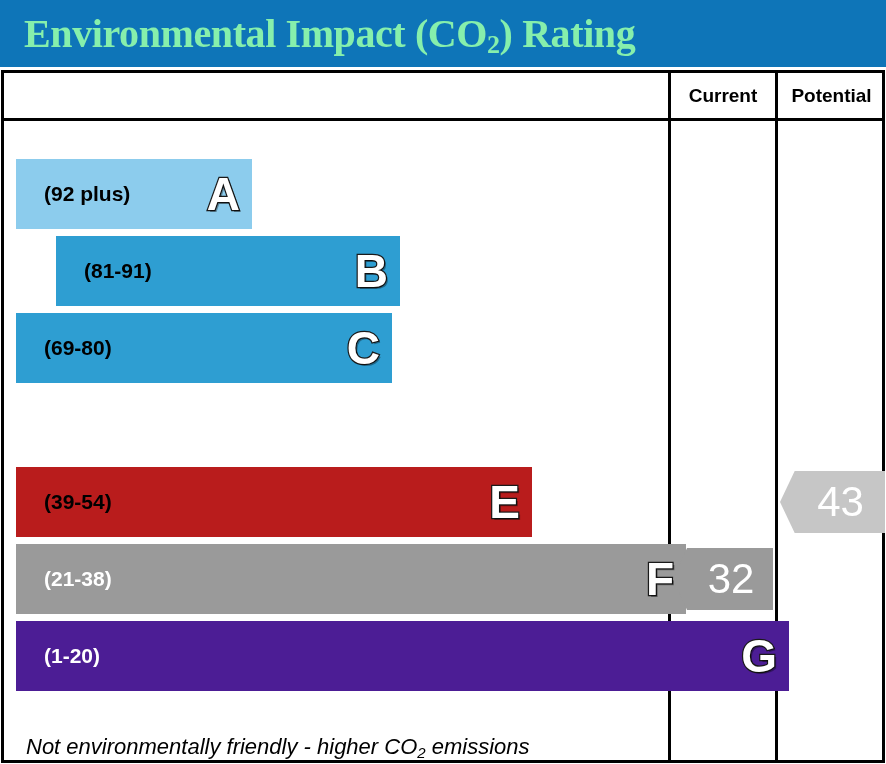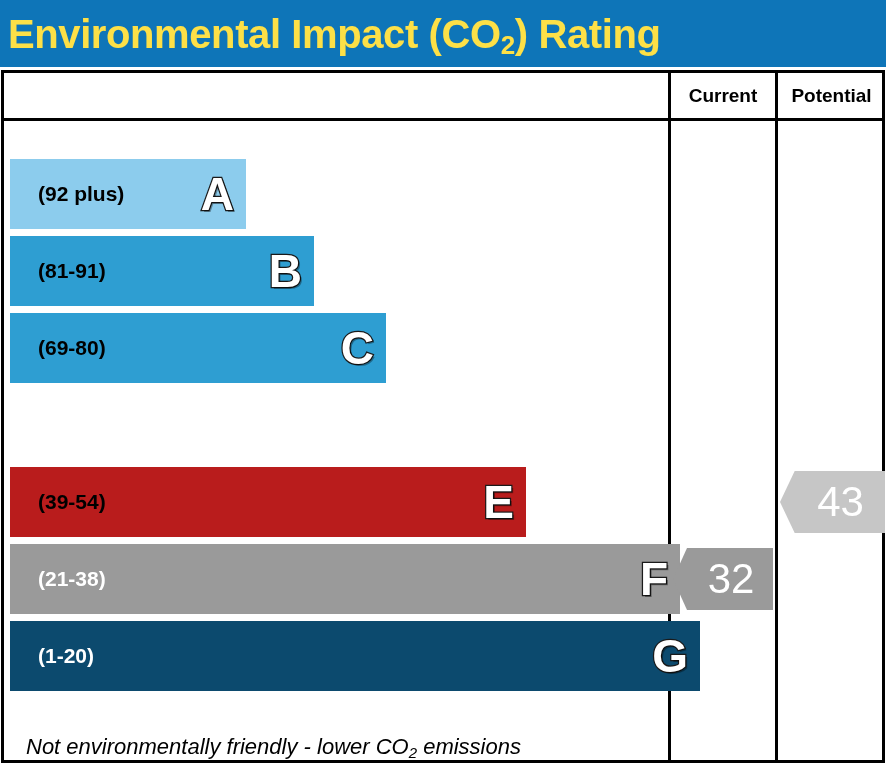--- a/index.html
+++ b/index.html
@@ -18,28 +18,29 @@
 
   
   .title-bar {
     position: absolute;
     left: 0; top: 0;
     width: 886px; height: 67px;
     background: #0e75b8;
   }
   .title-text {
     position: absolute;
-    left: 8px; top: 50%;
+    left: 24px; top: 50%;
     transform: translateY(-50%);
-    color: #fde047;
+    color: #86efac;
     font-size: 40px;
     font-weight: bold;
     letter-spacing: -0.4px;
     white-space: nowrap;
     line-height: 1;
+    font-family: Liberation Serif, serif;
   }
   .title-text .sub {
     font-size: 26px;
     vertical-align: baseline;
     position: relative;
     top: 6px;
   }
 
   
   .table-frame {
@@ -103,21 +104,21 @@
   .caption.bottom { bottom: 3px; }
 
   
   .bars {
     position: absolute;
     left: 0; top: 41px;
     width: 664px; height: 563px;
   }
   .band {
     position: absolute;
-    left: 6px;
+    left: 12px;
     height: 70px;
     display: flex;
     align-items: center;
     padding-left: 6px;
   }
   .band .range {
     position: absolute;
     left: 28px;
     font-size: 21px;
     font-weight: bold;
@@ -182,44 +183,44 @@
     <div class="hdr-cell potential">Potential</div>
 
     <div class="chart-area">
 
 
       <div class="bars" id="bars-container">
           <div class="band" style="top: 0px; width: 236px; background: rgb(140, 204, 237);">
             <span class="range" style="color: rgb(0, 0, 0);">(92 plus)</span>
             <span class="letter">A</span>
           </div>
-          <div class="band" style="top: 77px; width: 304px; background: rgb(46, 158, 210);">
+          <div class="band" style="top: 77px; width: 344px; background: rgb(46, 158, 210); margin-left: 40px;">
             <span class="range" style="color: rgb(0, 0, 0);">(81-91)</span>
             <span class="letter">B</span>
           </div>
           <div class="band" style="top: 154px; width: 376px; background: rgb(46, 158, 210);">
             <span class="range" style="color: rgb(0, 0, 0);">(69-80)</span>
             <span class="letter">C</span>
           </div>
           <div class="band" style="top: 308px; width: 516px; background: #b91c1c;">
             <span class="range" style="color: rgb(0, 0, 0);">(39-54)</span>
             <span class="letter">E</span>
           </div>
           <div class="band" style="top: 385px; width: 670px; background: rgb(154, 154, 154);">
             <span class="range" style="color: rgb(255, 255, 255);">(21-38)</span>
             <span class="letter">F</span>
           </div>
-          <div class="band" style="top: 462px; width: 690px; background: #0c4a6e;">
+          <div class="band" style="top: 462px; width: 773px; background: #4c1d95;">
             <span class="range" style="color: rgb(255, 255, 255);">(1-20)</span>
             <span class="letter">G</span>
           </div>
         </div>
 
       <div class="caption bottom">
-        <span>Not environmentally friendly - lower CO</span><span class="sub">2</span><span> emissions</span>
+        <span>Not environmentally friendly - higher CO</span><span class="sub">2</span><span> emissions</span>
       </div>
     </div>
 
     <div id="markers-container">
         <div class="arrow current" style="background: rgb(154, 154, 154); top: 475px;">
           <span class="val">32</span>
         </div>
         <div class="arrow potential" style="background: rgb(198, 198, 198); top: 398px;">
           <span class="val">43</span>
         </div>

